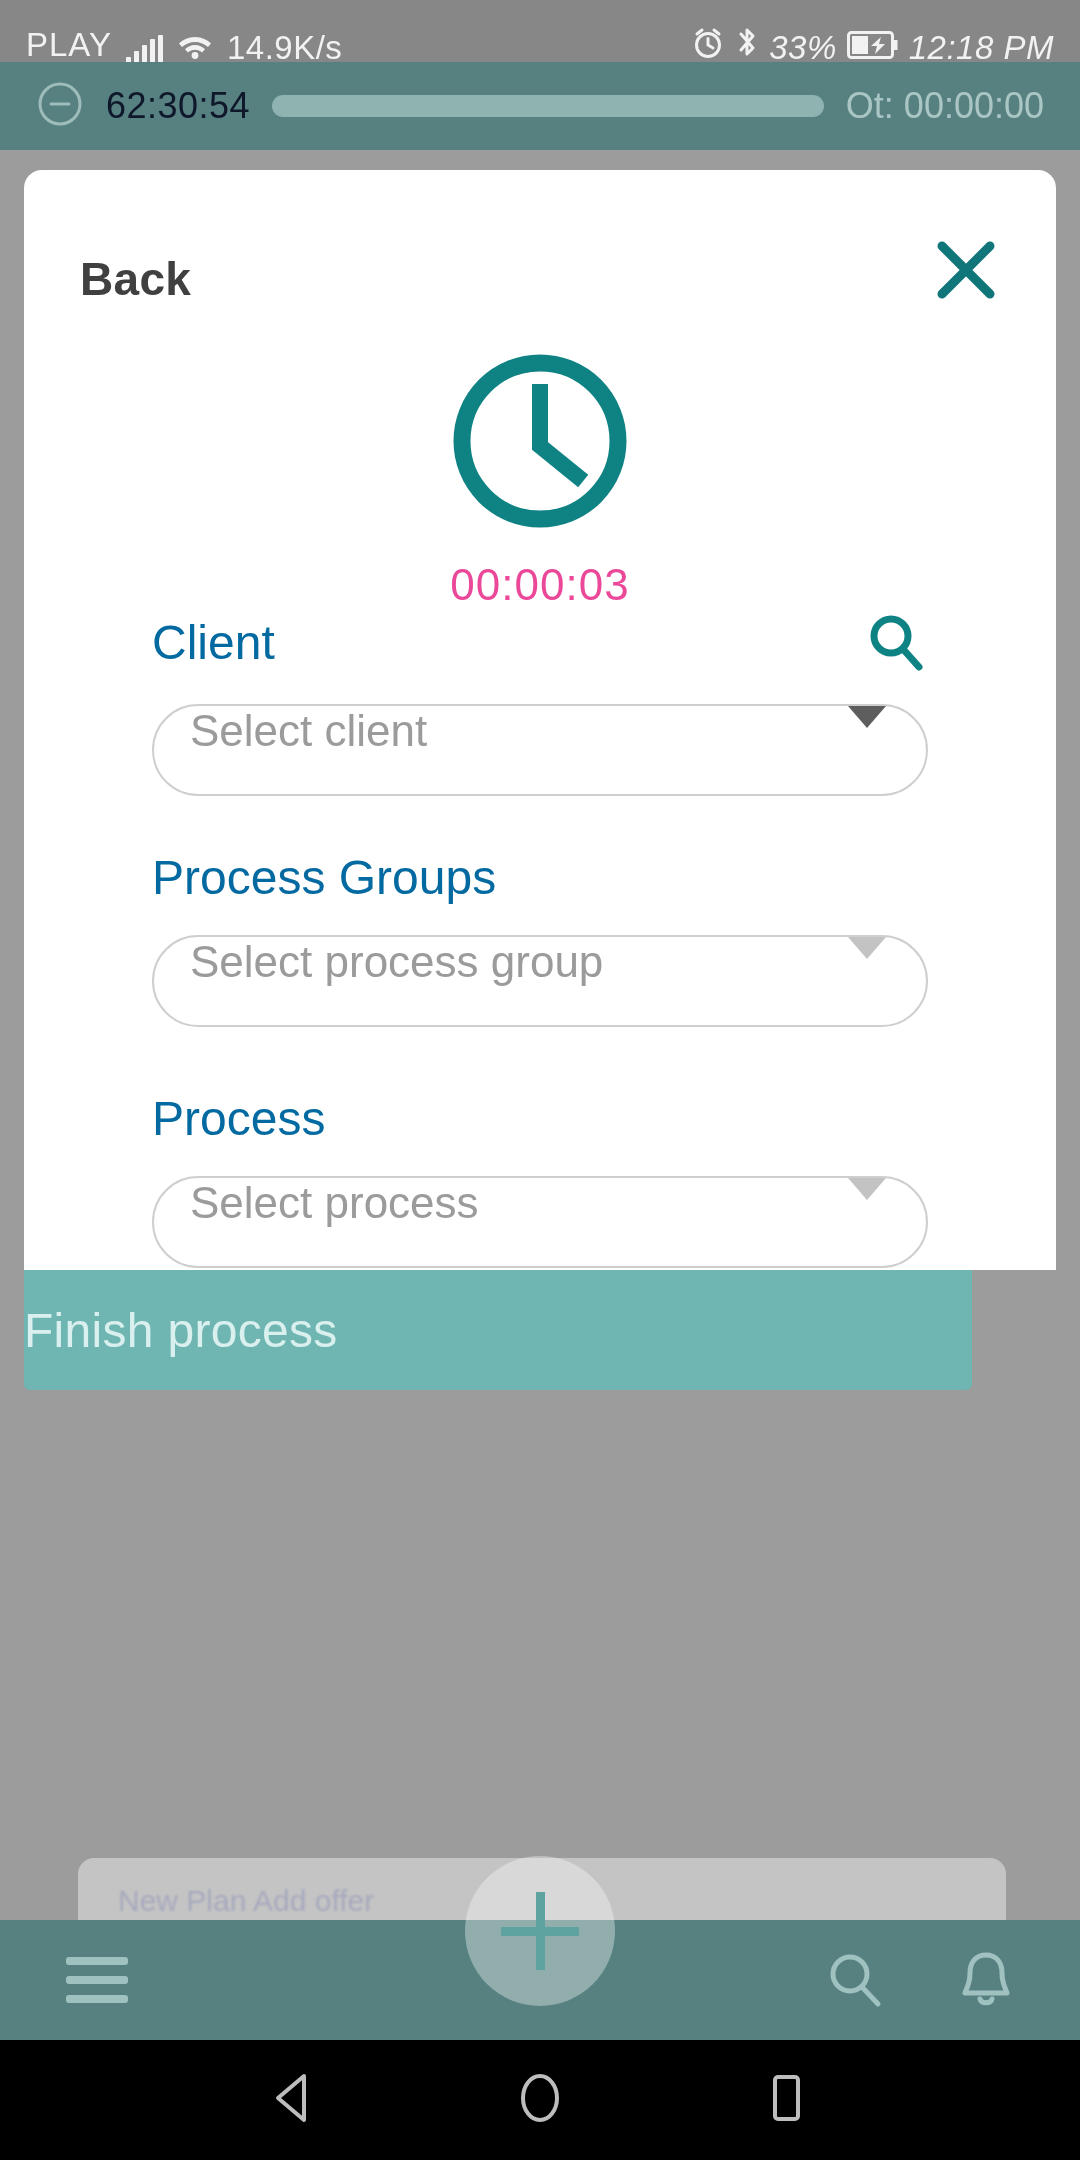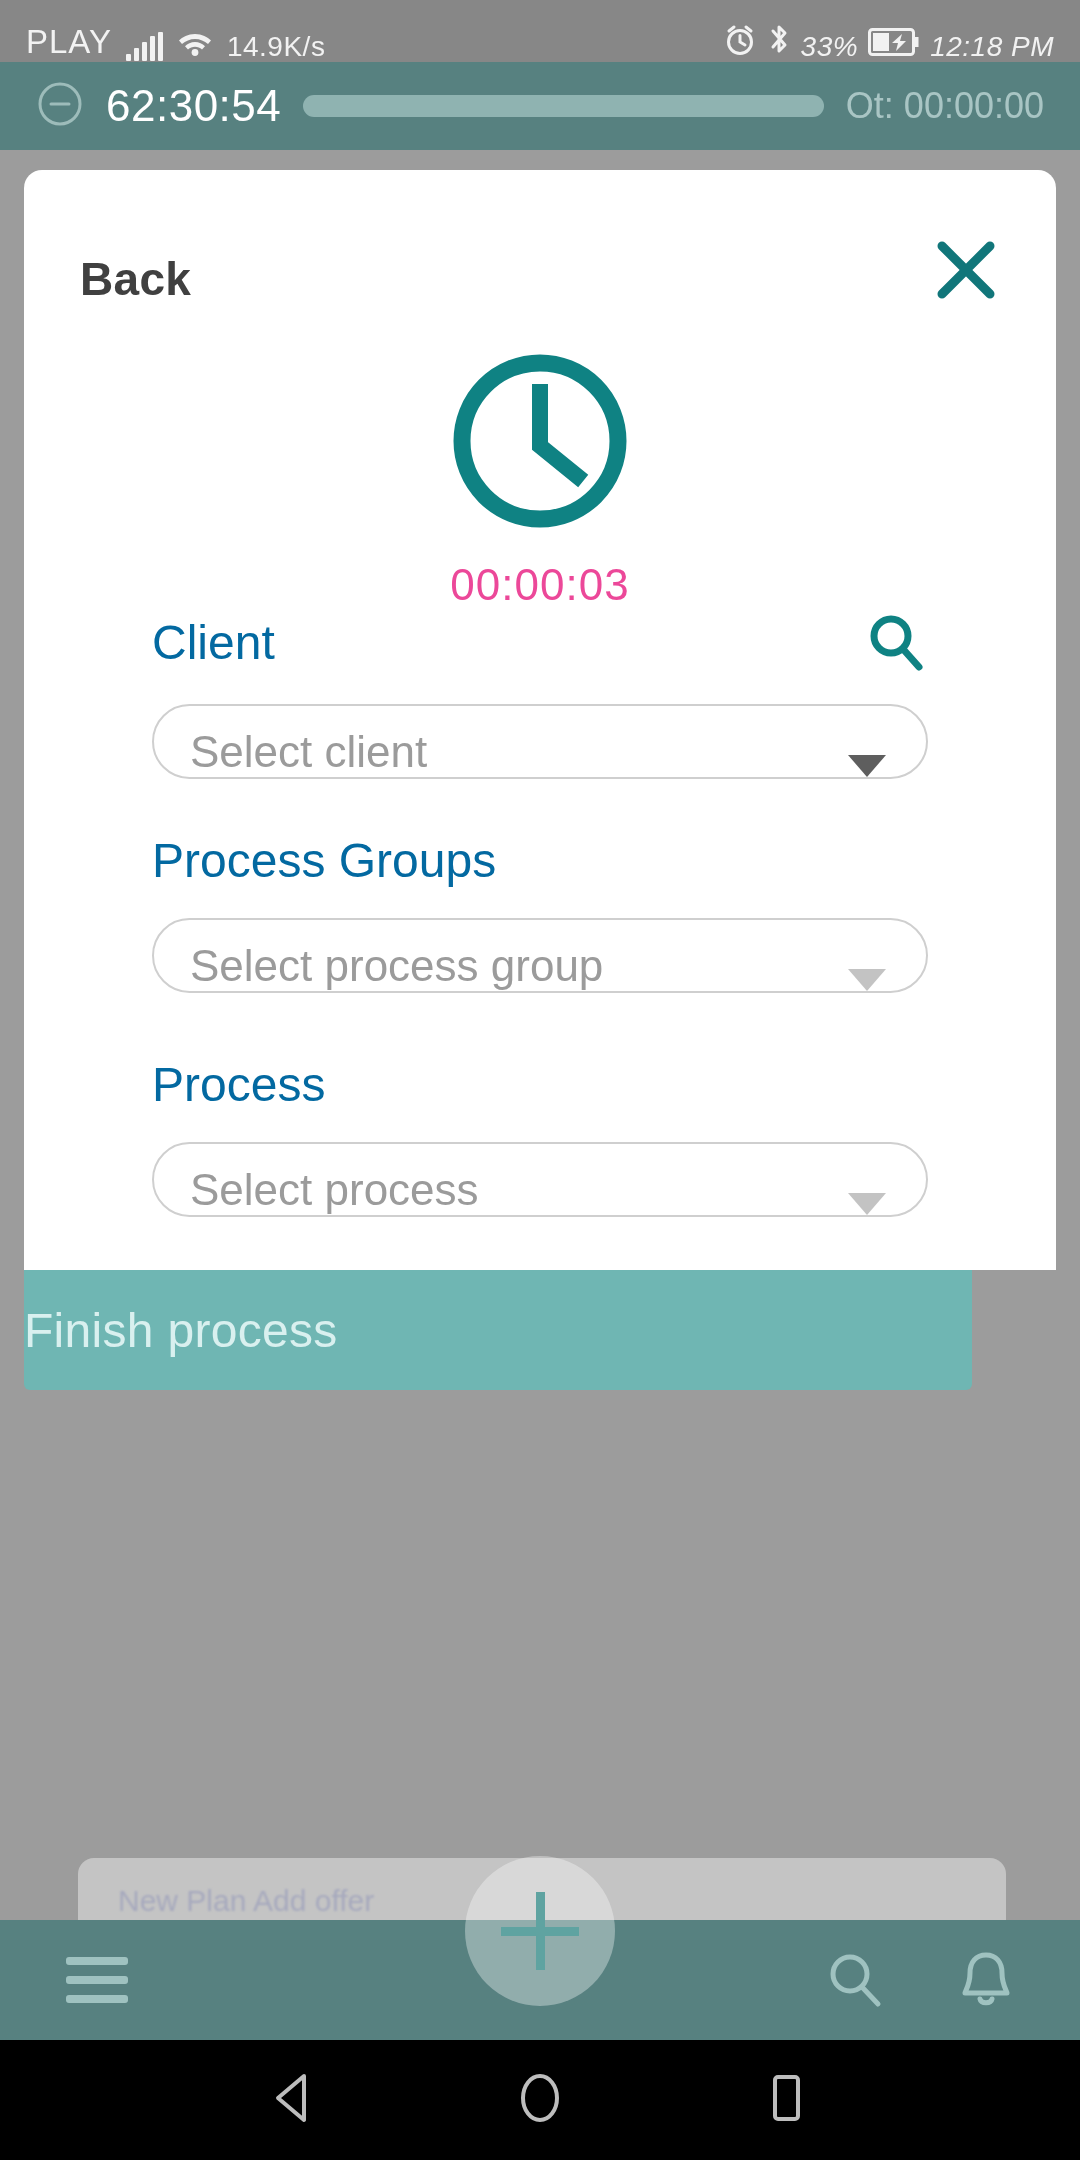--- a/index.html
+++ b/index.html
@@ -15,39 +15,39 @@
   #status-bar{
     position:absolute; top:0; left:0; width:1080px; height:62px;
     background:#878787;
     display:flex; align-items:center; justify-content:space-between;
     padding:0 26px;
     color:#f2f2f2;
   }
   .sb-left,.sb-right{ display:flex; align-items:flex-end; }
   .sb-left{ gap:14px; }
   .sb-right{ gap:10px;font-style:italic; }
-  .sb-text{ font-size:28px; letter-spacing:.5px; line-height:1;margin-top:32px; }
+  .sb-text{ font-size:33px; letter-spacing:.5px; line-height:1;margin-top:32px; }
   .sb-carrier{ font-size:33px; letter-spacing:1px; }
 
   
   .signal{ display:flex; align-items:flex-end; gap:3px; height:28px; }
   .signal i{ display:block; width:5px; background:#f2f2f2; border-radius:1px; }
   .signal i:nth-child(1){ height:7px; }
   .signal i:nth-child(2){ height:13px; }
   .signal i:nth-child(3){ height:19px; }
   .signal i:nth-child(4){ height:25px; }
   .signal i:nth-child(5){ height:29px; }
 
   
   #app-top-bar{
     position:absolute; top:62px; left:0; width:1080px; height:88px;
     background:#578180;
     display:flex; align-items:center; padding:0 36px; gap:22px;
   }
-  .tb-timer{ font-size:44px; color:#ffffff; letter-spacing:.5px; white-space:nowrap;}
+  .tb-timer{ font-size:36px; color:#0f172a; letter-spacing:.5px; white-space:nowrap;}
   .tb-progress{
     flex:1; height:22px; border-radius:11px;
     background:#8fb3b1;
   }
   .tb-ot{ font-size:36px; color:#a9c5c4; white-space:nowrap; }
 
   
   #backdrop{
     position:absolute; top:150px; left:0; width:1080px; height:1770px;
     background:#9c9c9c;
@@ -112,22 +112,22 @@
 
   #clock-wrap{ display:flex; flex-direction:column; align-items:center; margin-top:18px; }
   #elapsed-time{ font-size:44px; color:#ec4899; margin-top:22px; letter-spacing:1px; }
 
   .field-block{ padding:0 128px 0 128px; }
   .field-label-row{ display:flex; align-items:center; justify-content:space-between; }
   .field-label{ font-size:48px; color:#0369a1; }
   #client-search-btn{ width:64px; height:64px; display:flex; align-items:center; justify-content:center; }
 
   .select-box{
-    margin-top:30px; height:75px; border:2px solid #cfcfcf; border-radius:46px;
-    display:flex; align-items:flex-end; justify-content:space-between;
+    margin-top:30px; height:92px; border:2px solid #cfcfcf; border-radius:46px;
+    display:flex; align-items:flex-start; justify-content:space-between;
     padding:0 40px 0 36px; background:#fff;
   }
   .select-placeholder{ font-size:44px; color:#9b9b9b; }
   .caret{ width:0; height:0; border-left:19px solid transparent; border-right:19px solid transparent; }
   .caret.dark{ border-top:22px solid #5e5e5e; }
   .caret.light{ border-top:22px solid #c3c3c3; }
 
   .gap-a{ height:54px; }
   .gap-b{ height:64px; }
 

